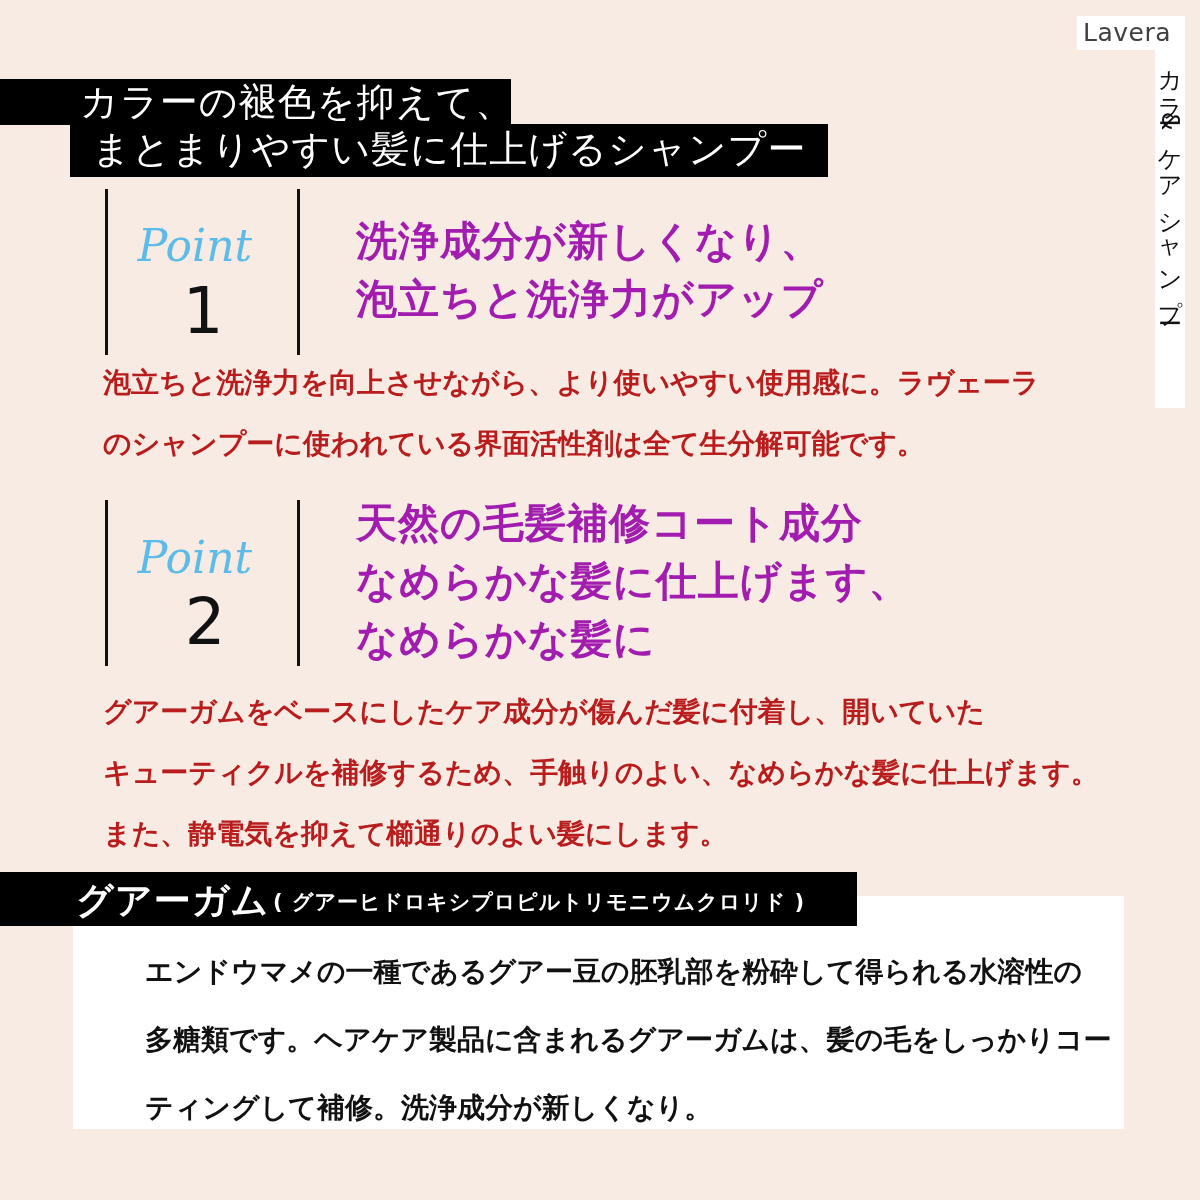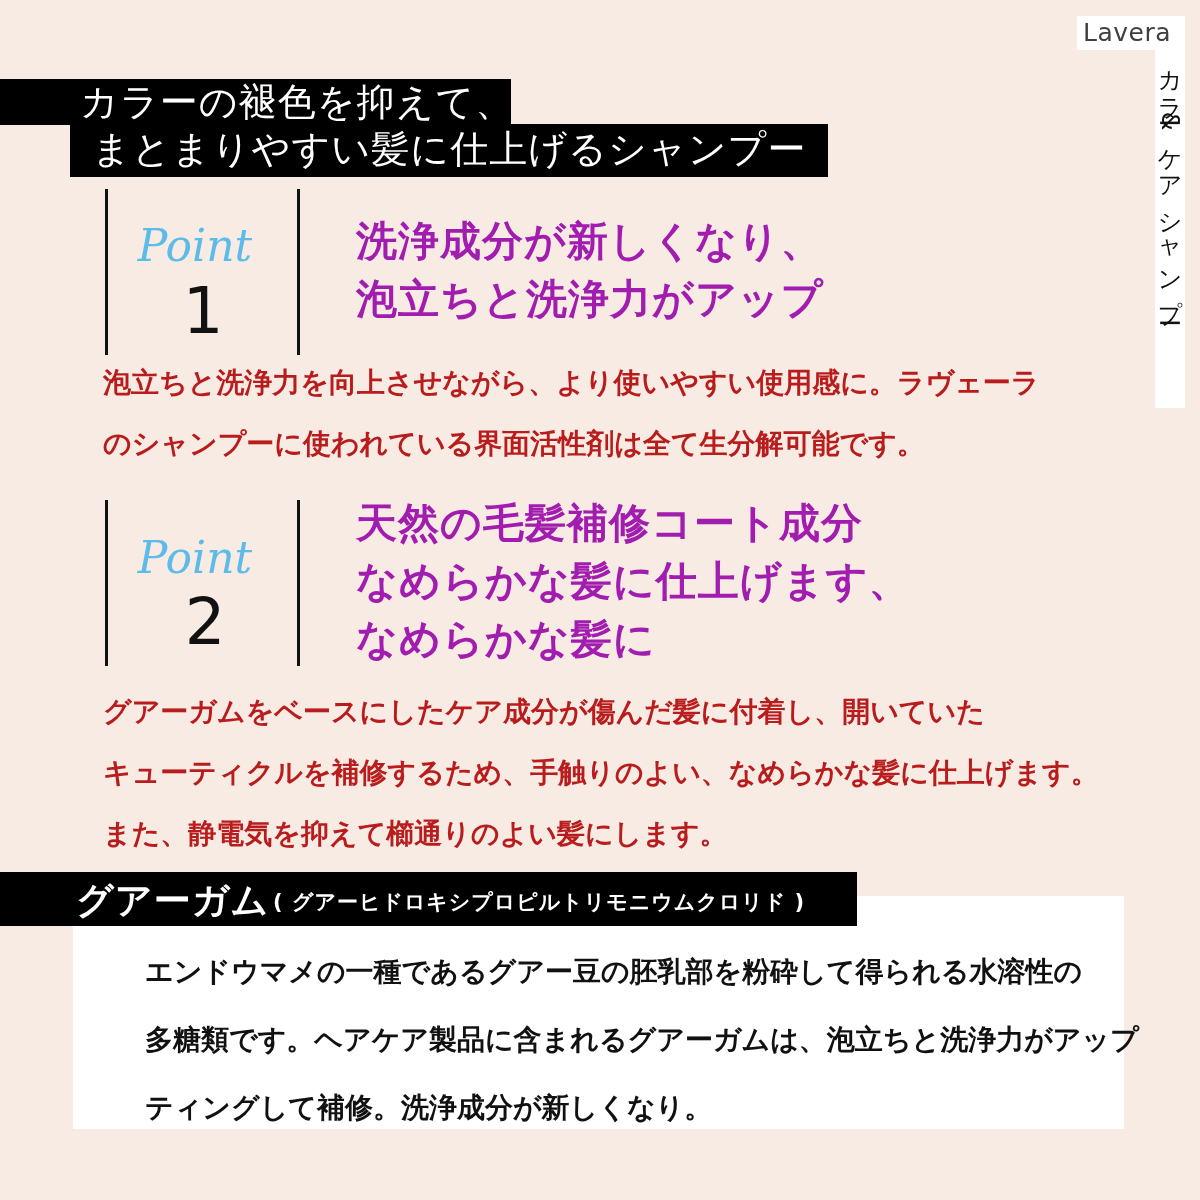--- a/index.html
+++ b/index.html
@@ -101,15 +101,15 @@
 <div class="abs body-text" style="left:103px; top:740px;">キューティクルを補修するため、手触りのよい、なめらかな髪に仕上げます。</div>
 <div class="abs body-text" style="left:103px; top:801px;">また、静電気を抑えて櫛通りのよい髪にします。</div>
 
 <div class="abs white-box"></div>
 <div class="abs gg-banner">
   <span class="gg-title">グアーガム</span>
   <span class="gg-sub">( グアーヒドロキシプロピルトリモニウムクロリド )</span>
 </div>
 <div class="abs gg-body">
   <div>エンドウマメの一種であるグアー豆の胚乳部を粉砕して得られる水溶性の</div>
-  <div>多糖類です。ヘアケア製品に含まれるグアーガムは、泡立ちと洗浄力がアップ</div>
+  <div>多糖類です。ヘアケア製品に含まれるグアーガムは、髪の毛をしっかりコー</div>
   <div>ティングして補修。洗浄成分が新しくなり。</div>
 </div>
 
 </body></html>

